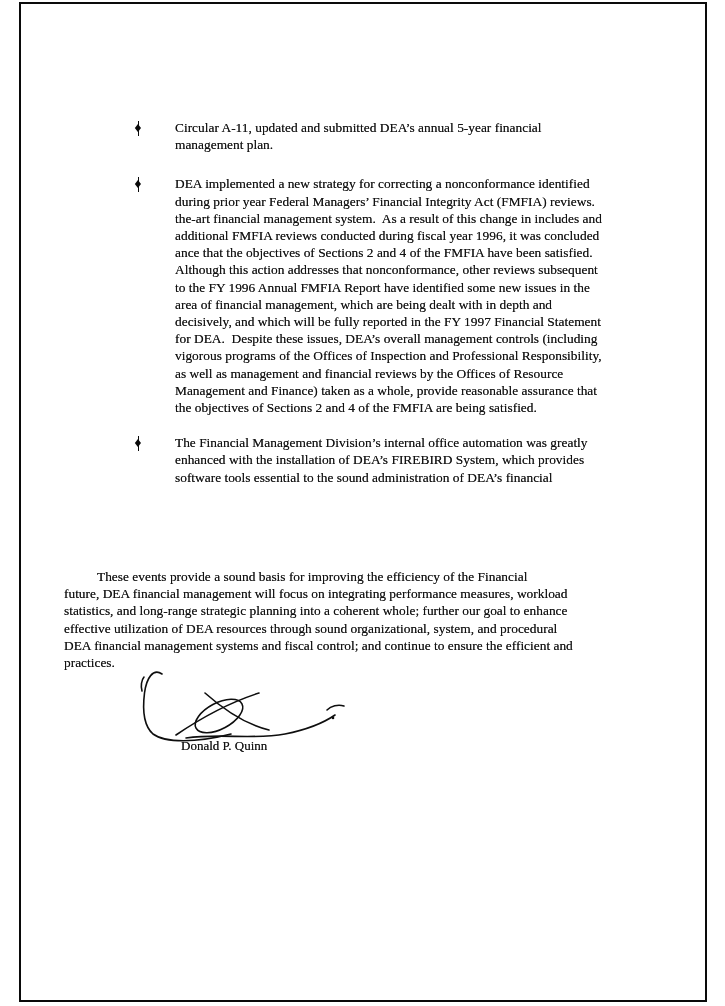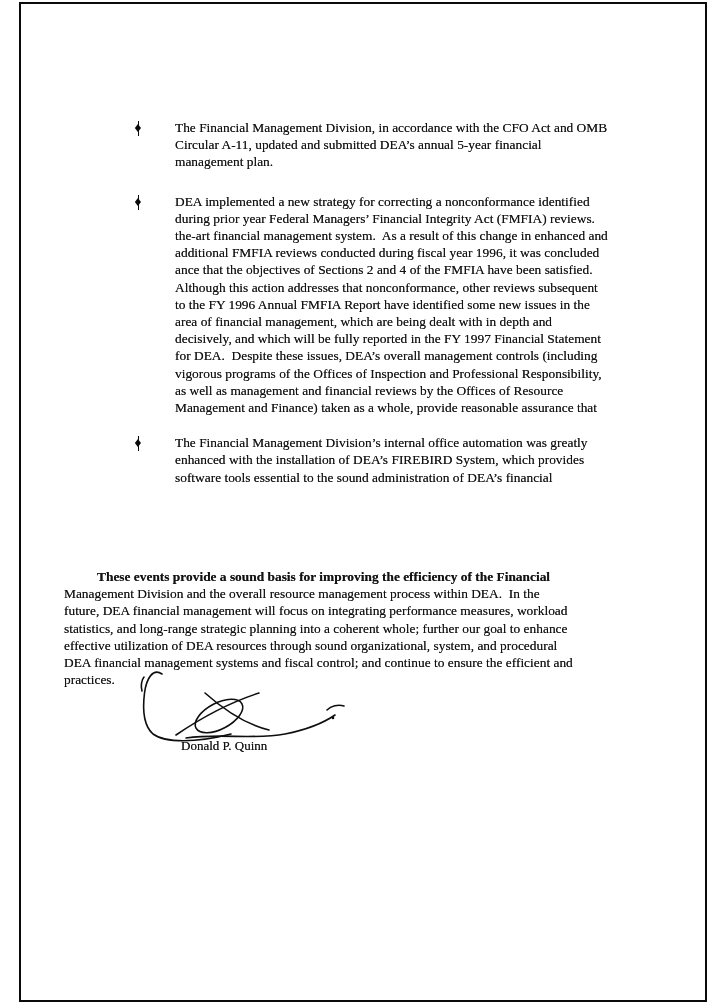--- a/index.html
+++ b/index.html
@@ -62,21 +62,21 @@
     height: 15px;
     background: #0a0a0a;
   }
   .bullet-text { flex: 1 1 auto; }
   .closing {
     position: absolute;
     left: 64px;
     top: 568px;
     width: 575px;
   }
-  .closing .first { text-indent: 33px; font-weight: bold; }
+  .closing .first { text-indent: 33px; }
   .signature-svg {
     position: absolute;
     left: 136px;
     top: 660px;
   }
   .signed-name {
     position: absolute;
     left: 181px;
     top: 738px;
     font-size: 13px;
@@ -86,59 +86,58 @@
 </head>
 <body>
 
 <div class="frame"></div>
 
 <div class="bullets">
 
   <div class="bullet-item gap-lg">
     <span class="bullet-glyph">♦</span>
     <div class="bullet-text">
-      <div class="line">The Financial Management Division, in accordance with the CFO Act and OMB</div>
       <div class="line">Circular A-11, updated and submitted DEA’s annual 5-year financial</div>
       <div class="line">management plan.</div>
     </div>
   </div>
 
   <div class="bullet-item gap-md">
     <span class="bullet-glyph">♦</span>
     <div class="bullet-text">
       <div class="line">DEA implemented a new strategy for correcting a nonconformance identified</div>
       <div class="line">during prior year Federal Managers’ Financial Integrity Act (FMFIA) reviews.</div>
-      <div class="line">the-art financial management system.  As a result of this change in enhanced and</div>
+      <div class="line">the-art financial management system.  As a result of this change in includes and</div>
       <div class="line">additional FMFIA reviews conducted during fiscal year 1996, it was concluded</div>
       <div class="line">ance that the objectives of Sections 2 and 4 of the FMFIA have been satisfied.</div>
       <div class="line">Although this action addresses that nonconformance, other reviews subsequent</div>
       <div class="line">to the FY 1996 Annual FMFIA Report have identified some new issues in the</div>
       <div class="line">area of financial management, which are being dealt with in depth and</div>
       <div class="line">decisively, and which will be fully reported in the FY 1997 Financial Statement</div>
       <div class="line">for DEA.  Despite these issues, DEA’s overall management controls (including</div>
       <div class="line">vigorous programs of the Offices of Inspection and Professional Responsibility,</div>
       <div class="line">as well as management and financial reviews by the Offices of Resource</div>
       <div class="line">Management and Finance) taken as a whole, provide reasonable assurance that</div>
+      <div class="line">the objectives of Sections 2 and 4 of the FMFIA are being satisfied.</div>
     </div>
   </div>
 
   <div class="bullet-item">
     <span class="bullet-glyph">♦</span>
     <div class="bullet-text">
       <div class="line">The Financial Management Division’s internal office automation was greatly</div>
       <div class="line">enhanced with the installation of DEA’s FIREBIRD System, which provides</div>
       <div class="line">software tools essential to the sound administration of DEA’s financial</div>
     </div>
   </div>
 
 </div>
 
 <div class="closing">
   <div class="line first">These events provide a sound basis for improving the efficiency of the Financial</div>
-  <div class="line">Management Division and the overall resource management process within DEA.  In the</div>
   <div class="line">future, DEA financial management will focus on integrating performance measures, workload</div>
   <div class="line">statistics, and long-range strategic planning into a coherent whole; further our goal to enhance</div>
   <div class="line">effective utilization of DEA resources through sound organizational, system, and procedural</div>
   <div class="line">DEA financial management systems and fiscal control; and continue to ensure the efficient and</div>
   <div class="line">practices.</div>
 </div>
 
 <svg class="signature-svg" width="230" height="90" viewBox="0 0 230 90" fill="none" stroke="#0e0e0e" stroke-width="1.6" stroke-linecap="round">
 
   <path d="M 8 17 C 5.5 20, 4.5 26, 6 31"></path>

